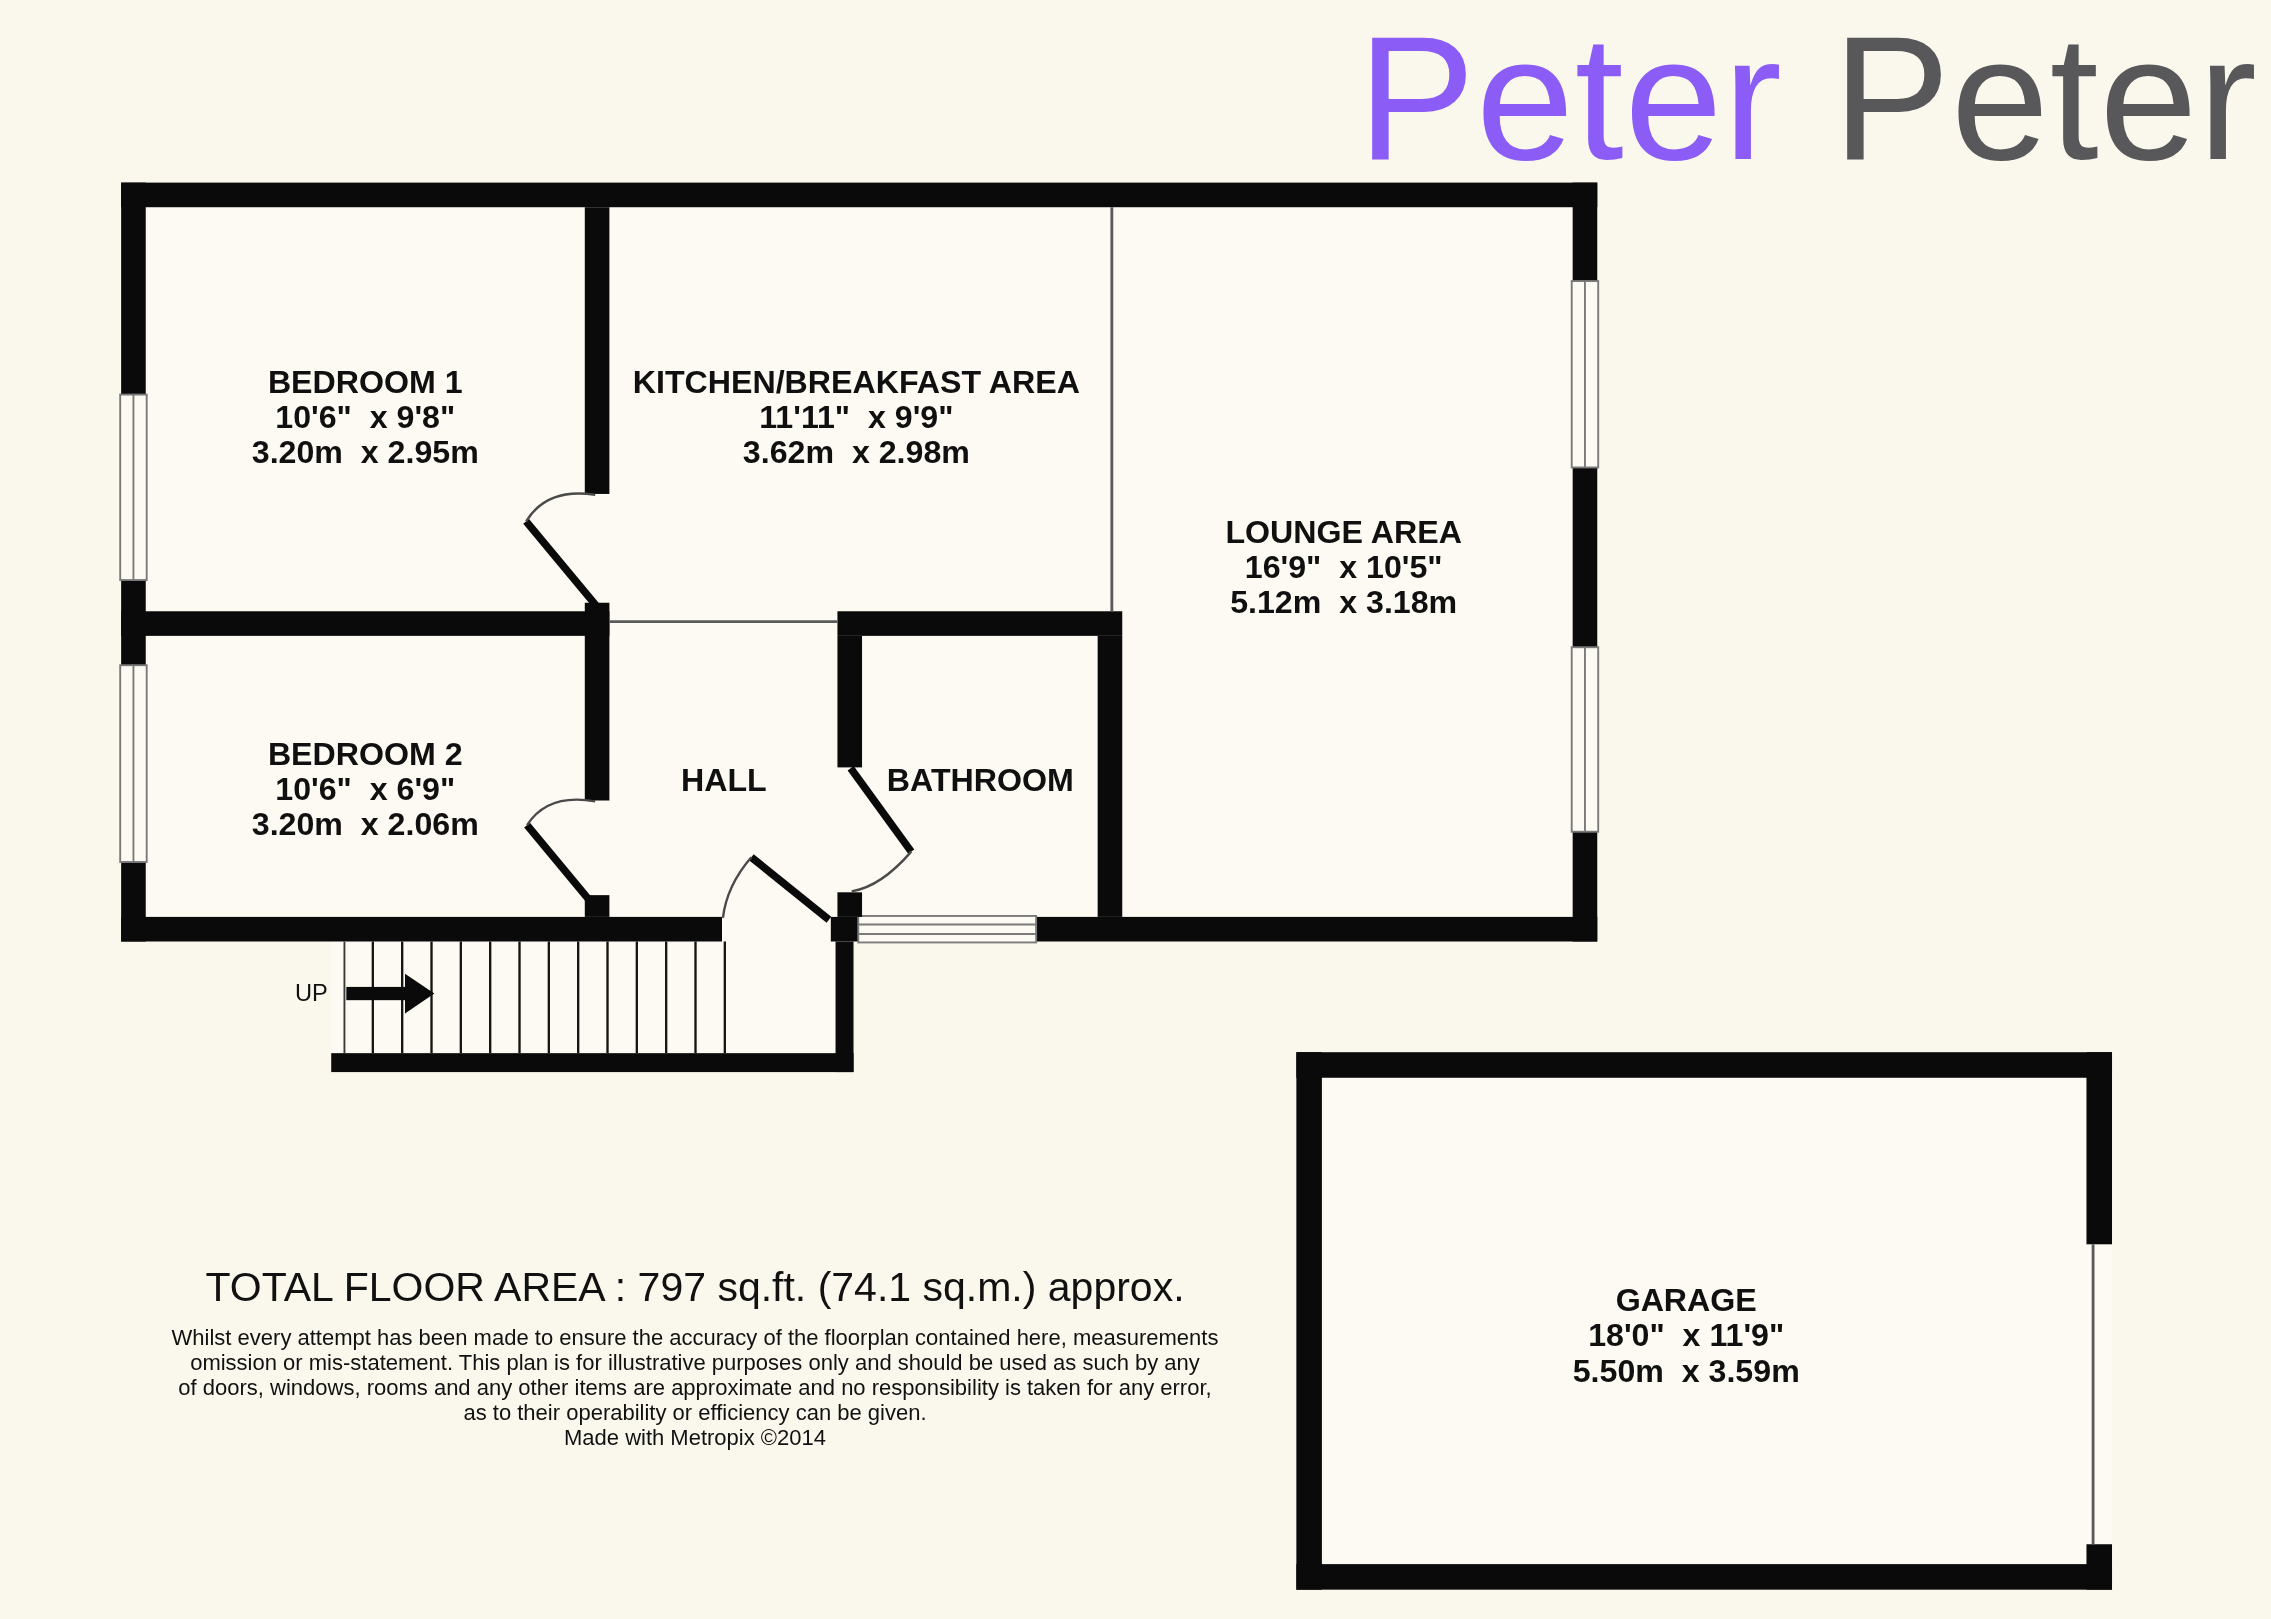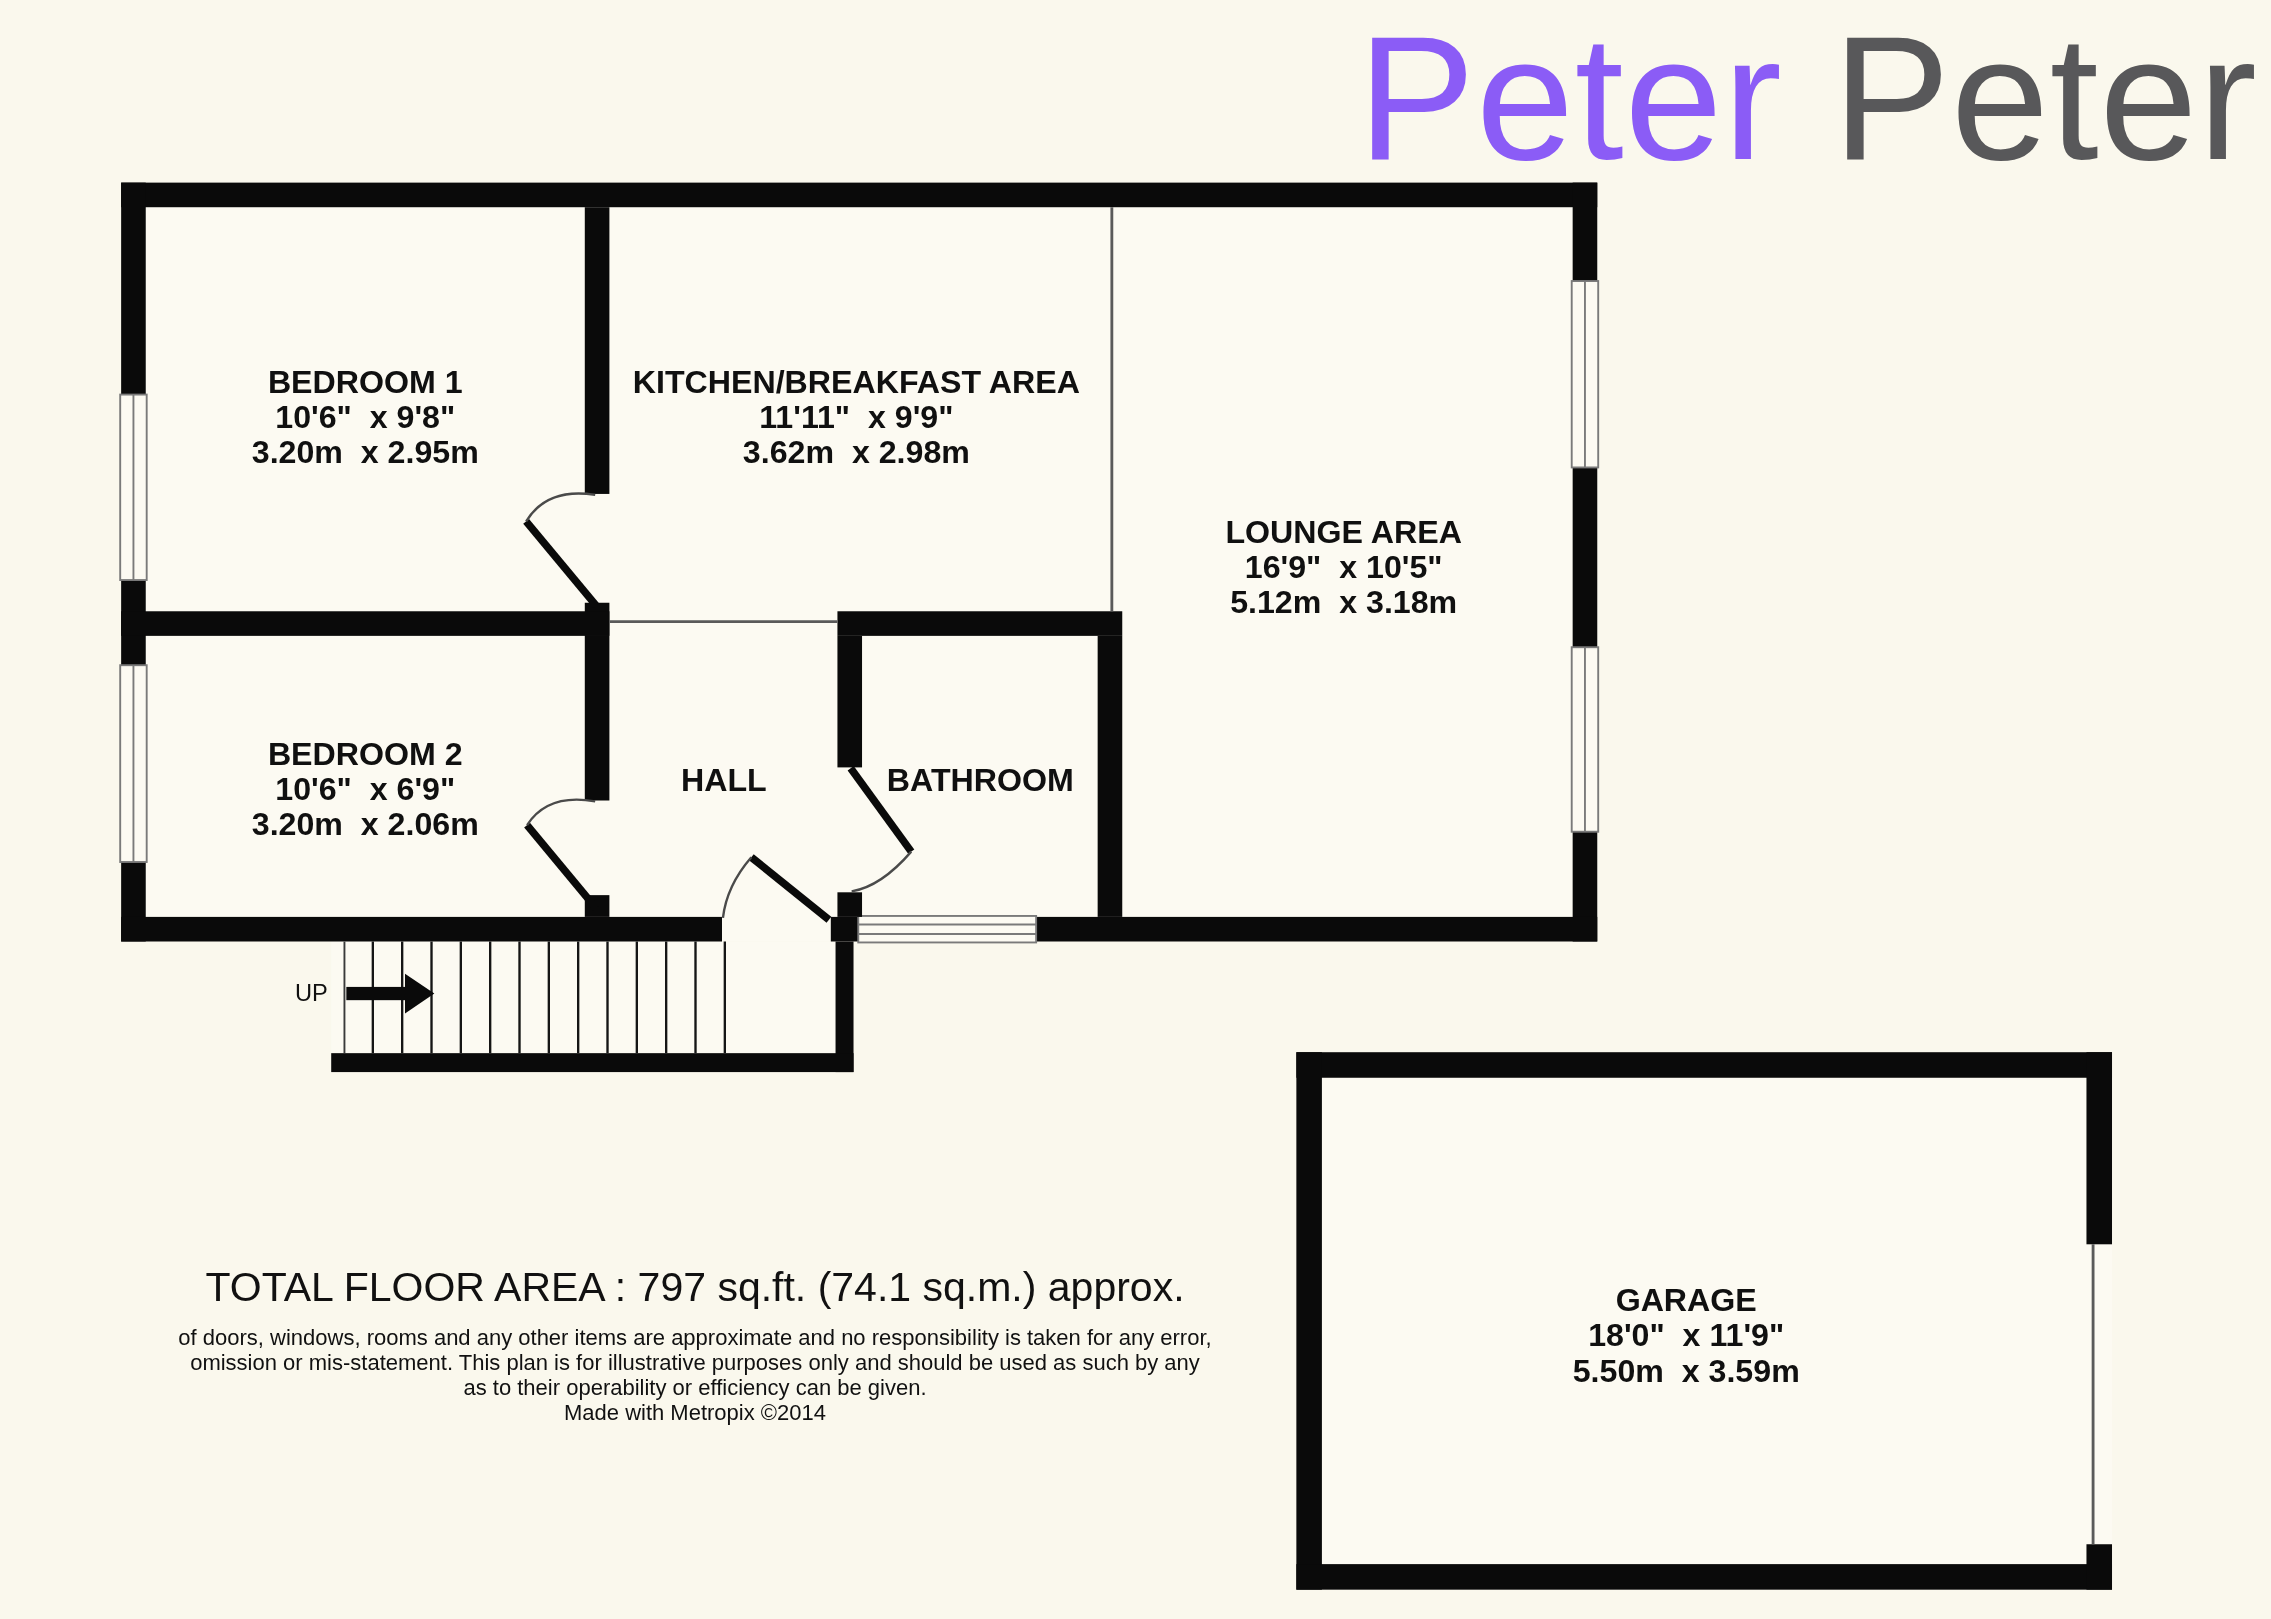--- a/index.html
+++ b/index.html
@@ -215,18 +215,19 @@
     <g>
       <text class="room-label" x="1782" y="1385">GARAGE</text>
       <text class="room-dim" x="1782" y="1423">18'0"&nbsp; x 11'9"</text>
       <text class="room-dim" x="1782" y="1461">5.50m&nbsp; x 3.59m</text>
     </g>
   </g>
 </svg>
 
 <div class="footer">
   <p class="total-area">TOTAL FLOOR AREA : 797 sq.ft. (74.1 sq.m.) approx.</p>
+  <div class="disclaimer-line">Whilst every attempt has been made to ensure the accuracy of the floorplan contained here, measurements</div>
+  <div class="disclaimer-line">omission or mis-statement. This plan is for illustrative purposes only and should be used as such by any</div>
   <div class="disclaimer-line">of doors, windows, rooms and any other items are approximate and no responsibility is taken for any error,</div>
-  <div class="disclaimer-line">omission or mis-statement. This plan is for illustrative purposes only and should be used as such by any</div>
   <div class="disclaimer-line">as to their operability or efficiency can be given.</div>
   <div class="credit">Made with Metropix ©2014</div>
 </div>
 
 
 </body></html>

